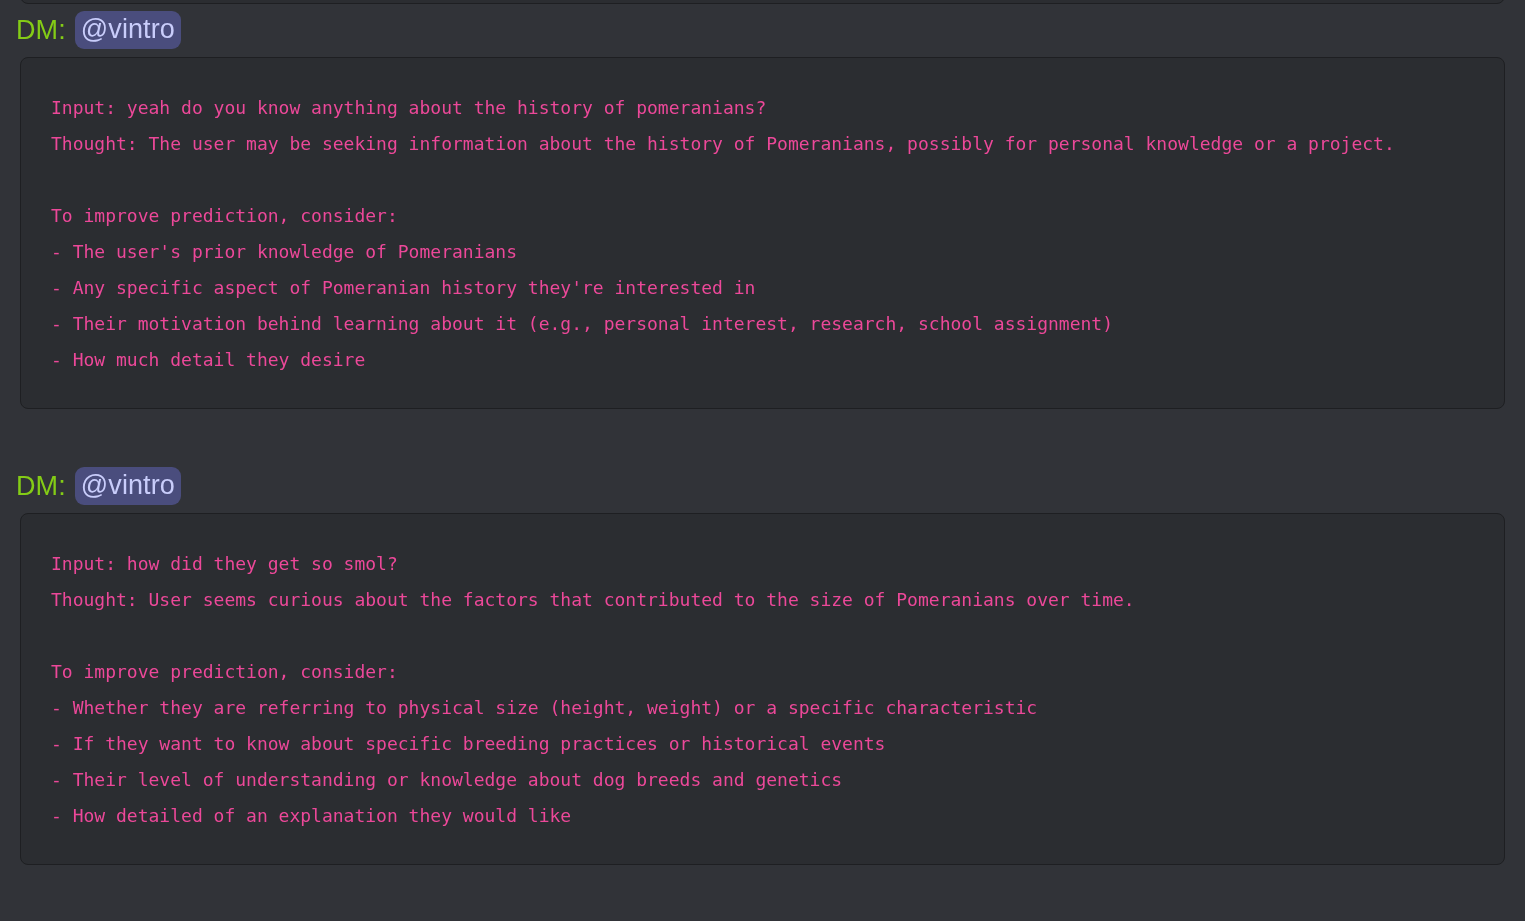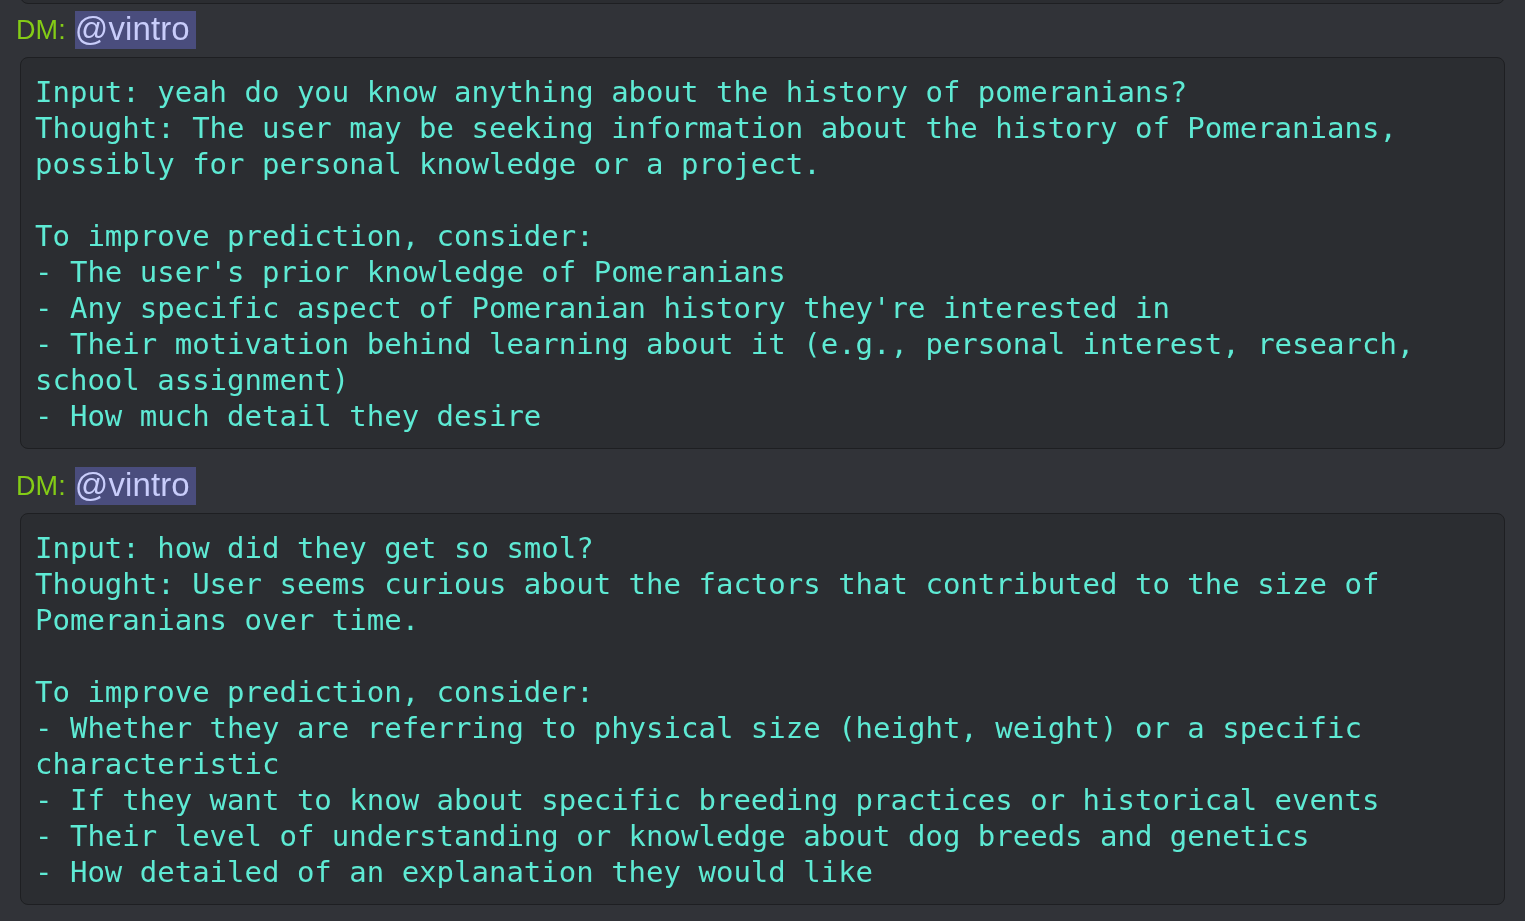--- a/index.html
+++ b/index.html
@@ -54,46 +54,46 @@
     white-space: nowrap;
   }
 
   .dm-label {
     color: #84cc16;
   }
 
   .mention-pill {
     display: inline-block;
     margin-left: 9px;
-    padding: 1px 6px 3px 0;
-    border-radius: 0;
+    padding: 1px 6px 3px 6px;
+    border-radius: 9px;
     background: #4a4d7d;
     color: #c9cdfb;
-    font-size: 33px;
+    font-size: 27px;
     line-height: 34px;
     font-weight: 500;
     cursor: pointer;
   }
 
   .code-block {
     margin: 7px 20px 0 20px;
     background: #2b2d31;
     border: 1px solid #1e1f22;
     border-radius: 8px;
     box-sizing: border-box;
     padding: 16px 14px 14px 14px;
     overflow: hidden;
   }
 
   .code-text {
-    margin: 0;
+    margin: 16px;
     font-family: "DejaVu Sans Mono", "Liberation Mono", monospace;
-    font-size: 29px;
+    font-size: 18px;
     line-height: 36px;
-    color: #5eead4;
+    color: #ec4899;
     white-space: pre-wrap;
     word-wrap: break-word;
     tab-size: 4;
     letter-spacing: 0px;
   }
 
   #group-1 { top: 10px; }
   #group-2 { top: 466px; }
 </style>
 </head>

